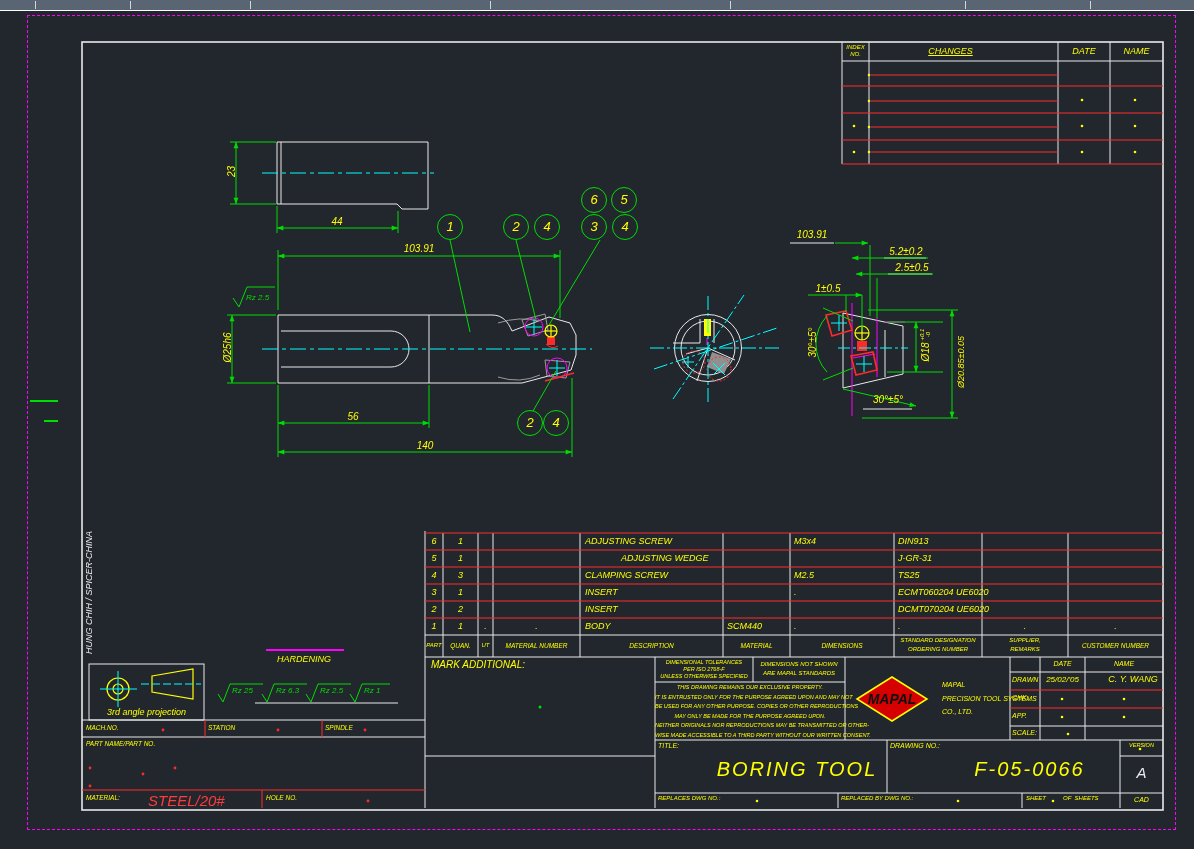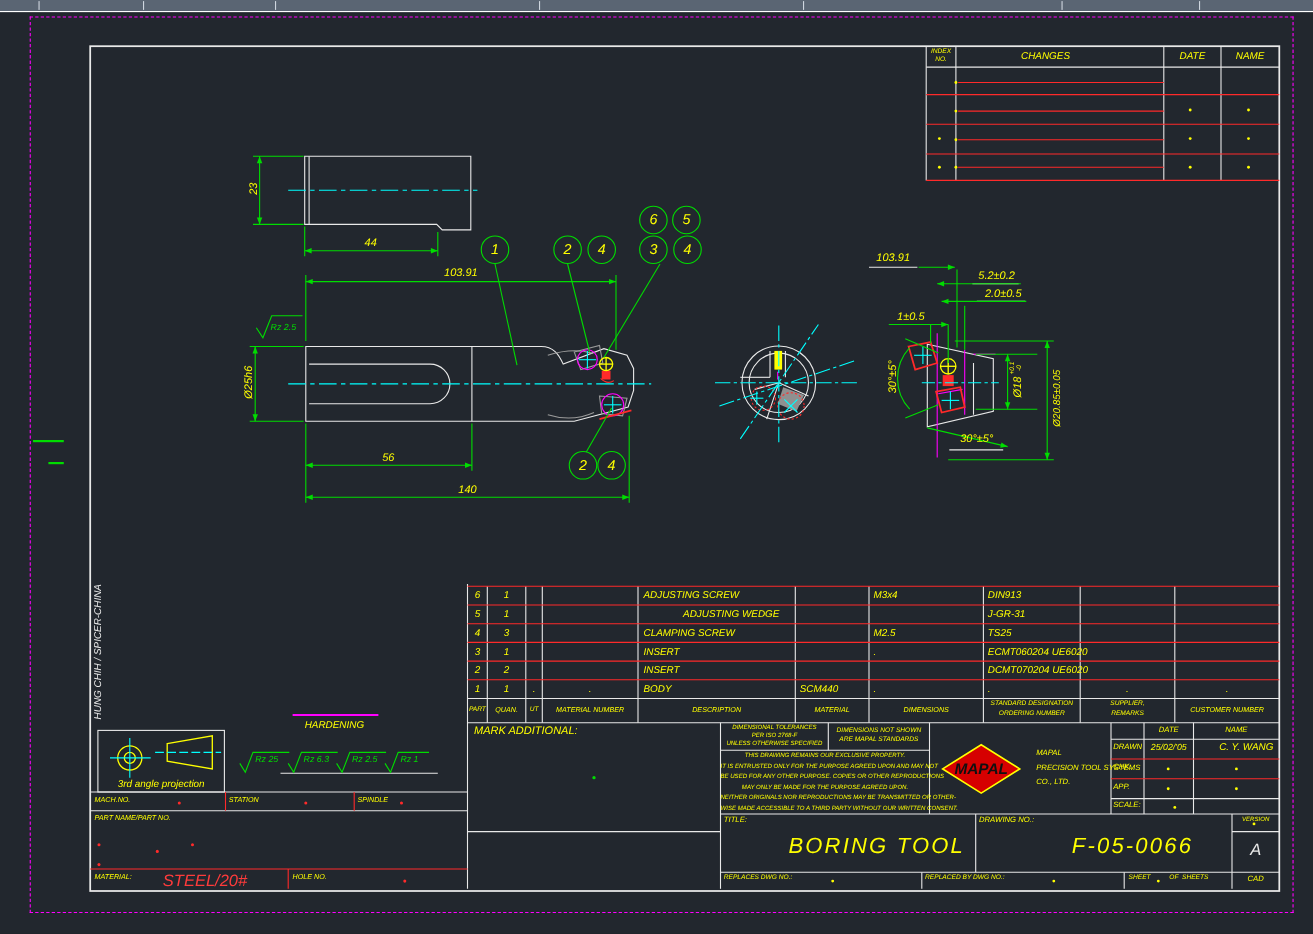--- a/index.html
+++ b/index.html
@@ -285,21 +285,21 @@
       <circle cx="90" cy="768" r="1.4"></circle>
         <circle cx="90" cy="786" r="1.4"></circle>
         <circle cx="143" cy="774" r="1.4"></circle>
         <circle cx="175" cy="768" r="1.4"></circle>
       <circle cx="368" cy="801" r="1.4"></circle>
     </g>
   </svg>
 
   <div class="abs yt f6 ctr" style="left:842px;top:44px;width:27px;">INDEX</div>
   <div class="abs yt f6 ctr" style="left:842px;top:51px;width:27px;">NO.</div>
-  <div class="abs yt f9 ctr" style="left:869px;top:46px;width:163px;">CHANGES</div>
+  <div class="abs yt f9 ctr" style="left:869px;top:46px;width:163px;text-decoration:underline;">CHANGES</div>
   <div class="abs yt f9 ctr" style="left:1058px;top:46px;width:52px;">DATE</div>
   <div class="abs yt f9 ctr" style="left:1110px;top:46px;width:53px;">NAME</div>
 
   <div class="abs yt f6 ctr" style="left:425px;top:642px;width:18px;">PART</div>
   <div class="abs yt f65 ctr" style="left:443px;top:642px;width:35px;">QUAN.</div>
   <div class="abs yt f6 ctr" style="left:478px;top:642px;width:15px;">UT</div>
   <div class="abs yt f65 ctr" style="left:493px;top:642px;width:87px;">MATERIAL NUMBER</div>
   <div class="abs yt f65 ctr" style="left:580px;top:642px;width:143px;">DESCRIPTION</div>
   <div class="abs yt f65 ctr" style="left:723px;top:642px;width:67px;">MATERIAL</div>
   <div class="abs yt f65 ctr" style="left:790px;top:642px;width:104px;">DIMENSIONS</div>
@@ -404,21 +404,21 @@
 
   <div class="abs yt f10 ctr rot" style="left:191px;top:166px;width:80px;">23</div>
   <div class="abs yt f10 ctr" style="left:297px;top:216px;width:80px;">44</div>
   <div class="abs yt f10 ctr" style="left:379px;top:243px;width:80px;">103.91</div>
   <div class="abs gt f8" style="left:246px;top:293px;">Rz 2.5</div>
   <div class="abs yt f10 ctr rot" style="left:187px;top:342px;width:80px;">Ø25h6</div>
   <div class="abs yt f10 ctr" style="left:313px;top:411px;width:80px;">56</div>
   <div class="abs yt f10 ctr" style="left:385px;top:440px;width:80px;">140</div>
   <div class="abs yt f10 ctr" style="left:772px;top:229px;width:80px;">103.91</div>
   <div class="abs yt f10 ctr" style="left:866px;top:246px;width:80px;">5.2±0.2</div>
-  <div class="abs yt f10 ctr" style="left:872px;top:262px;width:80px;">2.0±0.5</div>
+  <div class="abs yt f10 ctr" style="left:872px;top:262px;width:80px;">2.5±0.5</div>
   <div class="abs yt f10 ctr" style="left:788px;top:283px;width:80px;">1±0.5</div>
   <div class="abs yt f10 ctr rot" style="left:772px;top:337px;width:80px;">30°±5°</div>
   <div class="abs rot" style="left:884px;top:336px;width:80px;text-align:center;">
     <span class="yt f10">Ø18</span><span class="abs" style="display:inline-block;vertical-align:middle;line-height:6px;margin-left:2px;position:static;"><span class="yt" style="font-size:6px;display:block;">+0.1</span><span class="yt" style="font-size:6px;display:block;">-0</span></span>
   </div>
   <div class="abs yt f10 ctr" style="left:848px;top:394px;width:80px;">30°±5°</div>
   <div class="abs yt f9 ctr rot" style="left:911px;top:357px;width:100px;">Ø20.85±0.05</div>
 
   <div class="bal" style="left:437px;top:214px;">1</div>
   <div class="bal" style="left:503px;top:214px;">2</div>

